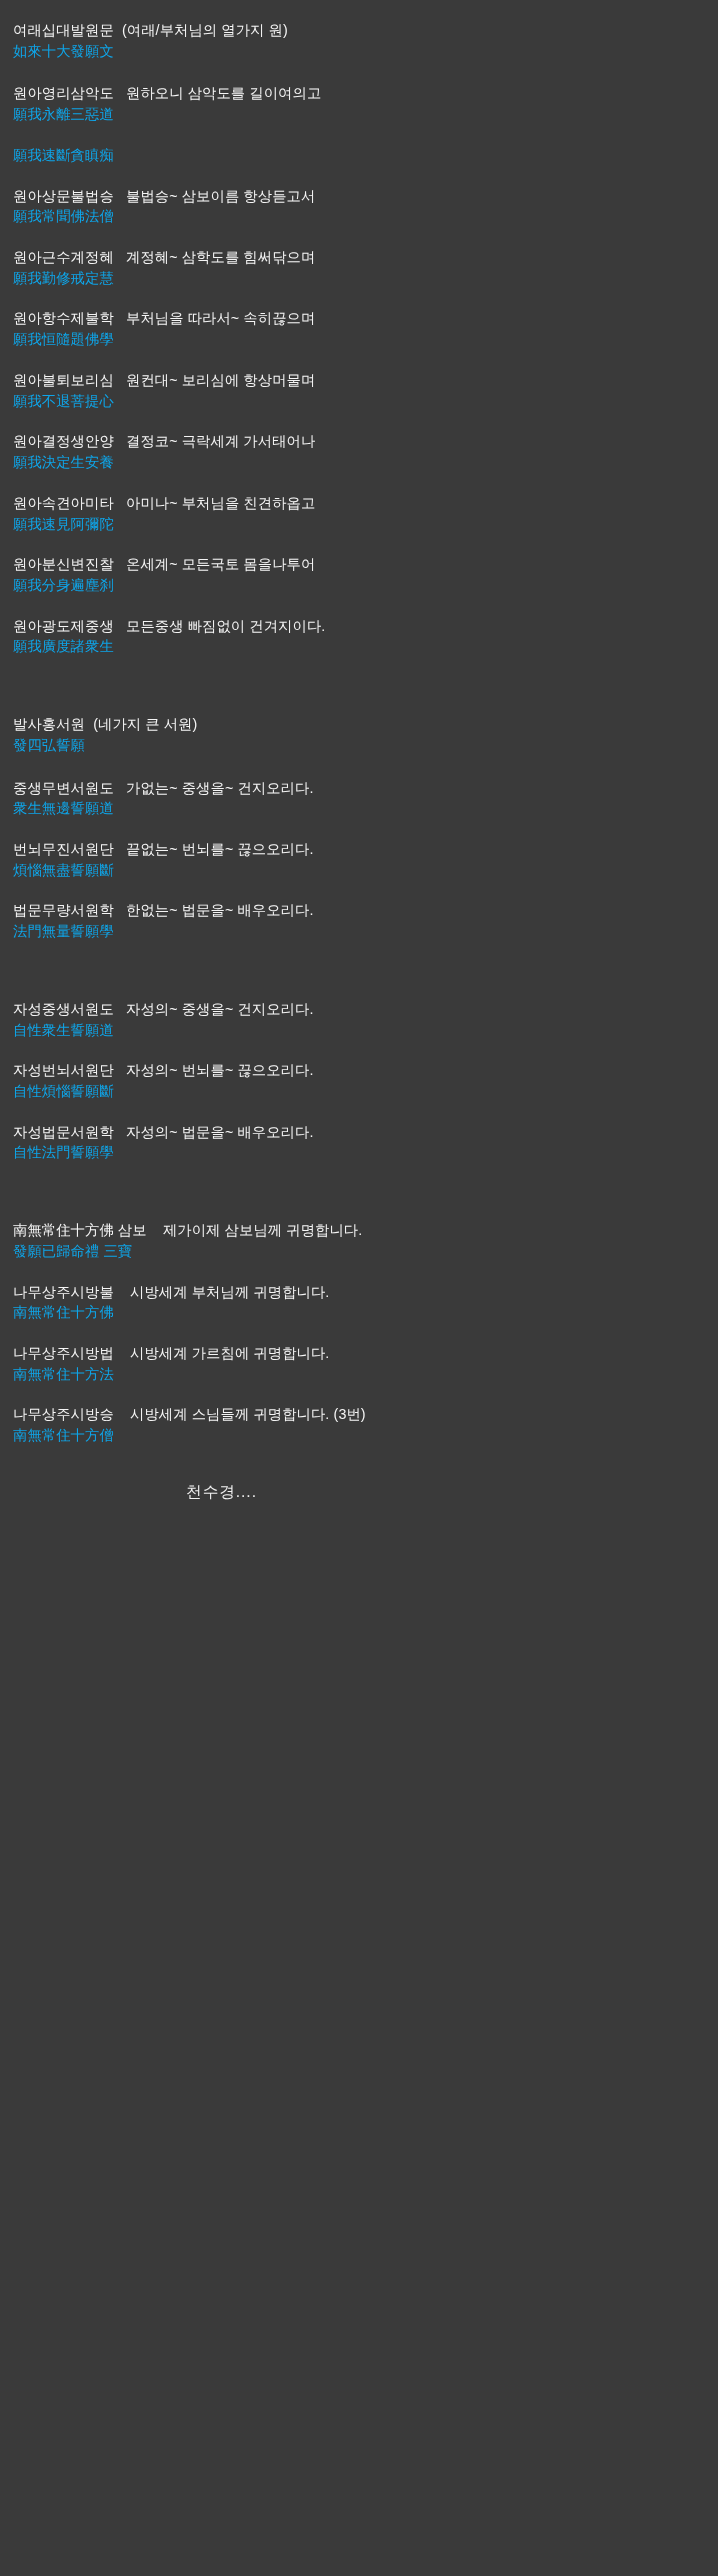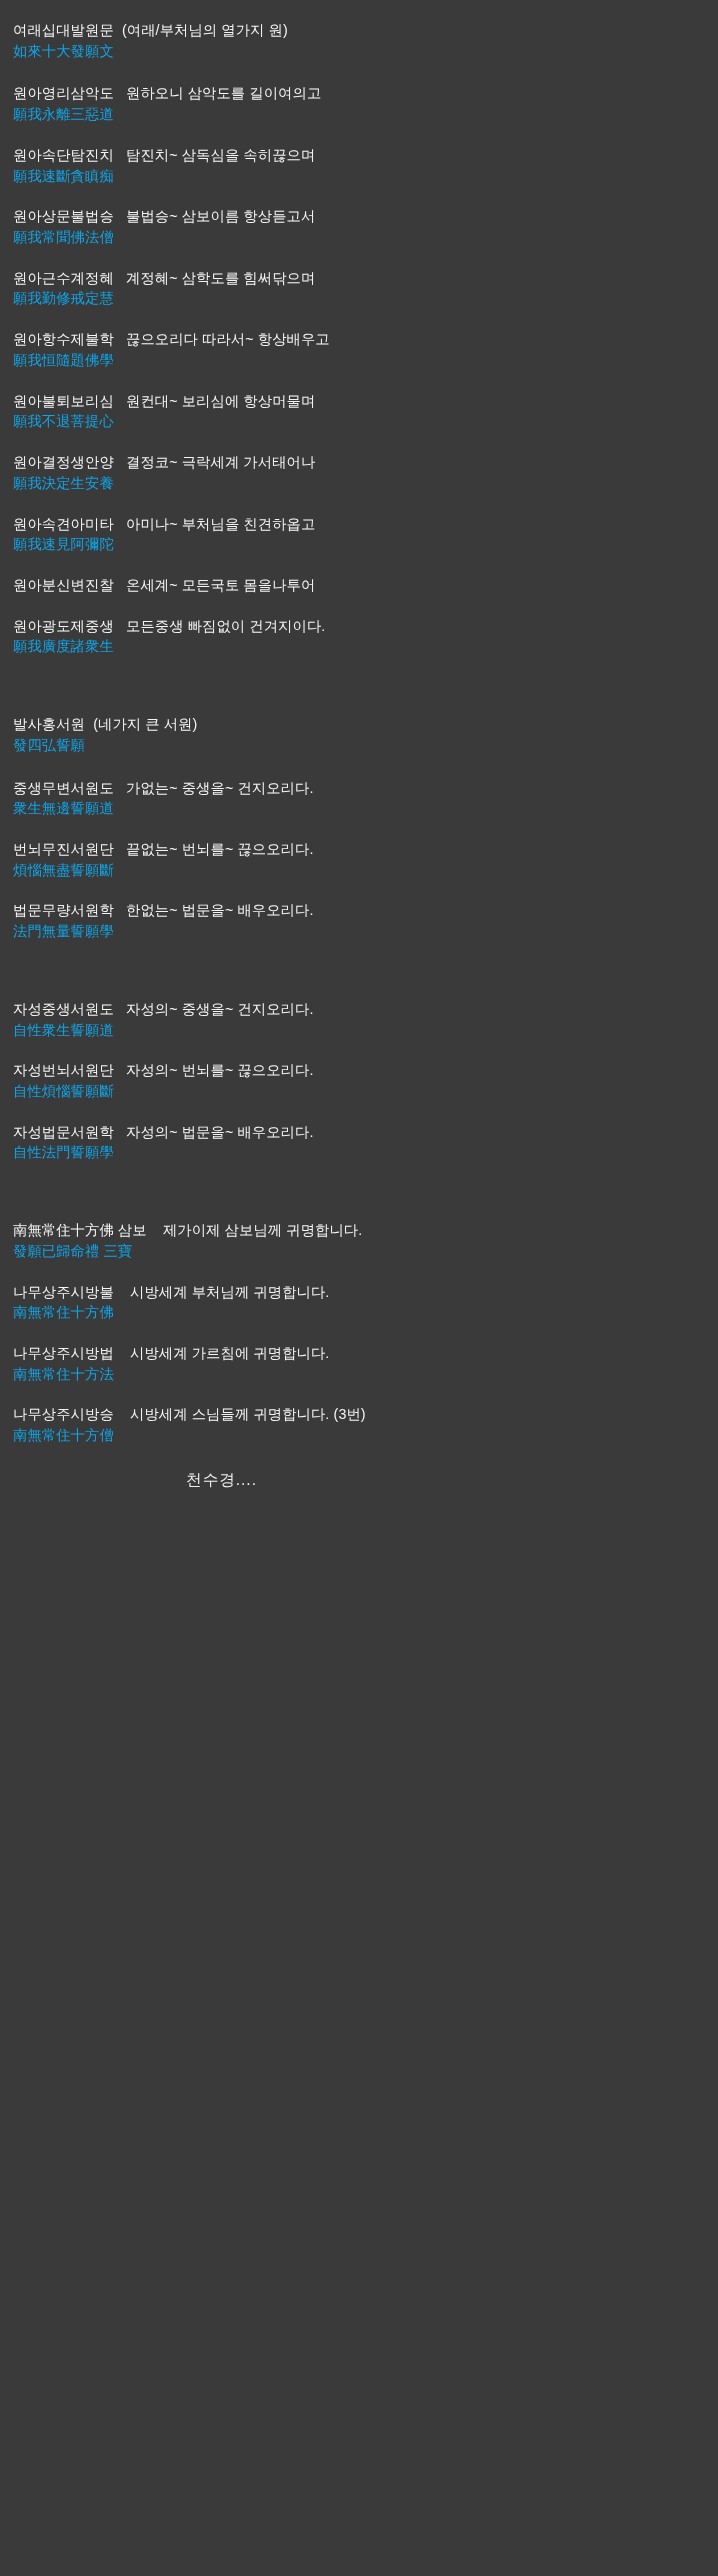--- a/index.html
+++ b/index.html
@@ -41,21 +41,21 @@
     white-space: pre;
     letter-spacing: 0.1px;
   }
   .gap-lg {
     height: 37px;
   }
   .section-title-block {
     margin-bottom: 22px;
   }
   .footer {
-    margin-top: 24px;
+    margin-top: 36px;
     text-align: center;
     padding-right: 138px;
   }
   .footer-text {
     font-size: 15.7px;
     color: #f0f0f0;
     letter-spacing: 0.9px;
   }
   .spacer-bottom {
     height: 37px;
@@ -70,49 +70,49 @@
     <div class="block section-title-block">
       <div class="line-ko">여래십대발원문  (여래/부처님의 열가지 원)</div>
       <div class="line-hanja">如來十大發願文</div>
     </div>
 
     <div class="block">
       <div class="line-ko">원아영리삼악도   원하오니 삼악도를 길이여의고</div>
       <div class="line-hanja">願我永離三惡道</div>
     </div>
     <div class="block">
-      <div class="line-ko">원아속단탐진치   탐진치~ 삼독심을 속히끊으며</div>
       <div class="line-hanja">願我速斷貪瞋痴</div>
     </div>
     <div class="block">
       <div class="line-ko">원아상문불법승   불법승~ 삼보이름 항상듣고서</div>
       <div class="line-hanja">願我常聞佛法僧</div>
     </div>
     <div class="block">
       <div class="line-ko">원아근수계정혜   계정혜~ 삼학도를 힘써닦으며</div>
       <div class="line-hanja">願我勤修戒定慧</div>
     </div>
     <div class="block">
-      <div class="line-ko">원아항수제불학   끊으오리다 따라서~ 항상배우고</div>
+      <div class="line-ko">원아항수제불학   부처님을 따라서~ 속히끊으며</div>
       <div class="line-hanja">願我恒隨題佛學</div>
     </div>
     <div class="block">
       <div class="line-ko">원아불퇴보리심   원컨대~ 보리심에 항상머물며</div>
       <div class="line-hanja">願我不退菩提心</div>
     </div>
     <div class="block">
       <div class="line-ko">원아결정생안양   결정코~ 극락세계 가서태어나</div>
       <div class="line-hanja">願我決定生安養</div>
     </div>
     <div class="block">
       <div class="line-ko">원아속견아미타   아미나~ 부처님을 친견하옵고</div>
       <div class="line-hanja">願我速見阿彌陀</div>
     </div>
     <div class="block">
       <div class="line-ko">원아분신변진찰   온세계~ 모든국토 몸을나투어</div>
+      <div class="line-hanja">願我分身遍塵刹</div>
     </div>
     <div class="block">
       <div class="line-ko">원아광도제중생   모든중생 빠짐없이 건겨지이다.</div>
       <div class="line-hanja">願我廣度諸衆生</div>
     </div>
 
     <div class="gap-lg"></div>
 
     <div class="block section-title-block">
       <div class="line-ko">발사홍서원  (네가지 큰 서원)</div>

